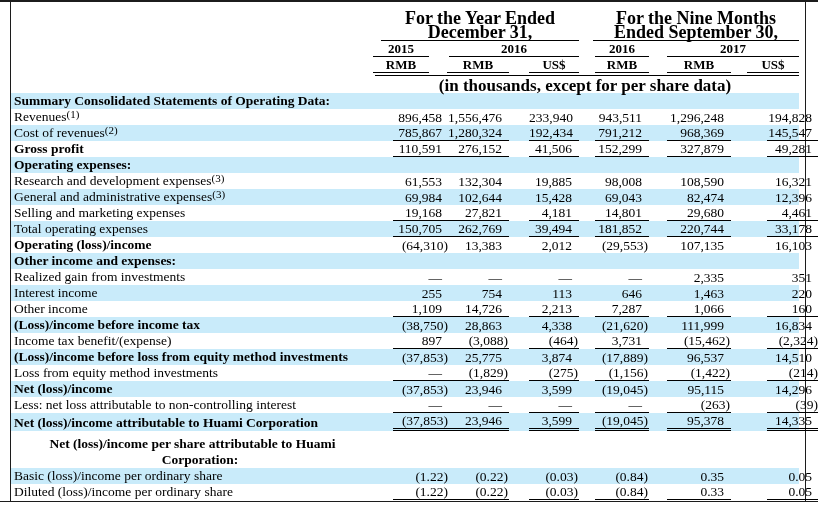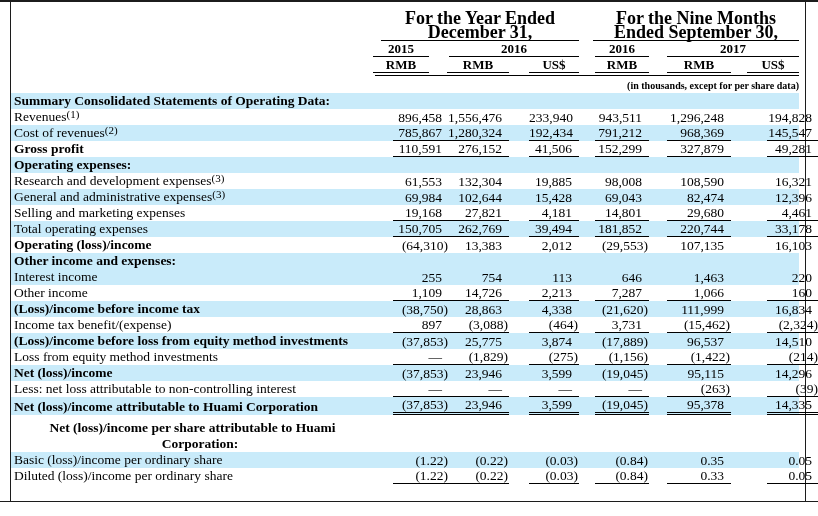--- a/index.html
+++ b/index.html
@@ -35,21 +35,21 @@
   .g2 .grpbox { width: 206px; }
   tr.hdr-years th, tr.hdr-cur th { height: 15px; text-align: right; }
   .yrbox, .curbox {
     display: inline-block; text-align: center; font-weight: bold; font-size: 13px;
     line-height: 13px; border-bottom: 1px solid #000; padding-bottom: 1px;
   }
   .w56 { width: 56px; } .w62 { width: 62px; } .w50 { width: 50px; }
   .w54 { width: 54px; } .w64 { width: 64px; } .w52 { width: 52px; }
   .w130 { width: 130px; } .w132 { width: 132px; }
   .longrule { width: 424px; height: 1px; background: #000; margin: 2px 0 1px auto; }
-  .note { text-align: right; font-weight: bold; font-size: 10px; height: 16px; }
+  .note { text-align: center; font-weight: bold; font-size: 17px; height: 16px; }
 
   
   tbody.bt td { height: 16px; line-height: 15px; }
   td.label { padding-left: 3px; overflow: hidden; }
   .labwrap { white-space: nowrap; }
   tr.wrap2 .labwrap { white-space: normal; padding-left: 15px; text-indent: -15px; line-height: 16px; text-align: center; }
   tr.bold td.label { font-weight: bold; }
   tr.hl td { background: var(--hl); }
   td.num { text-align: right; }
   .vbox {
@@ -239,20 +239,31 @@
     <td class="label">
             <div class="labwrap"><span>Other income and expenses:</span><span class="sup"></span></div>
           </td>
     <td class="num"><span class="vbox"></span></td>
     <td class="num"><span class="vbox"></span></td>
     <td class="num"><span class="vbox"></span></td>
     <td class="num"><span class="vbox"></span></td>
     <td class="num"><span class="vbox"></span></td>
     <td class="num"><span class="vbox"></span></td>
   </tr>
+        <tr>
+    <td class="label">
+            <div class="labwrap"><span>Realized gain from investments</span><span class="sup"></span></div>
+          </td>
+    <td class="num"><span class="vbox">—</span></td>
+    <td class="num"><span class="vbox">—</span></td>
+    <td class="num"><span class="vbox">—</span></td>
+    <td class="num"><span class="vbox">—</span></td>
+    <td class="num"><span class="vbox">2,335</span></td>
+    <td class="num"><span class="vbox">351</span></td>
+  </tr>
         <tr class="hl">
     <td class="label">
             <div class="labwrap"><span>Interest income</span><span class="sup"></span></div>
           </td>
     <td class="num"><span class="vbox">255</span></td>
     <td class="num"><span class="vbox">754</span></td>
     <td class="num"><span class="vbox">113</span></td>
     <td class="num"><span class="vbox">646</span></td>
     <td class="num"><span class="vbox">1,463</span></td>
     <td class="num"><span class="vbox">220</span></td>

